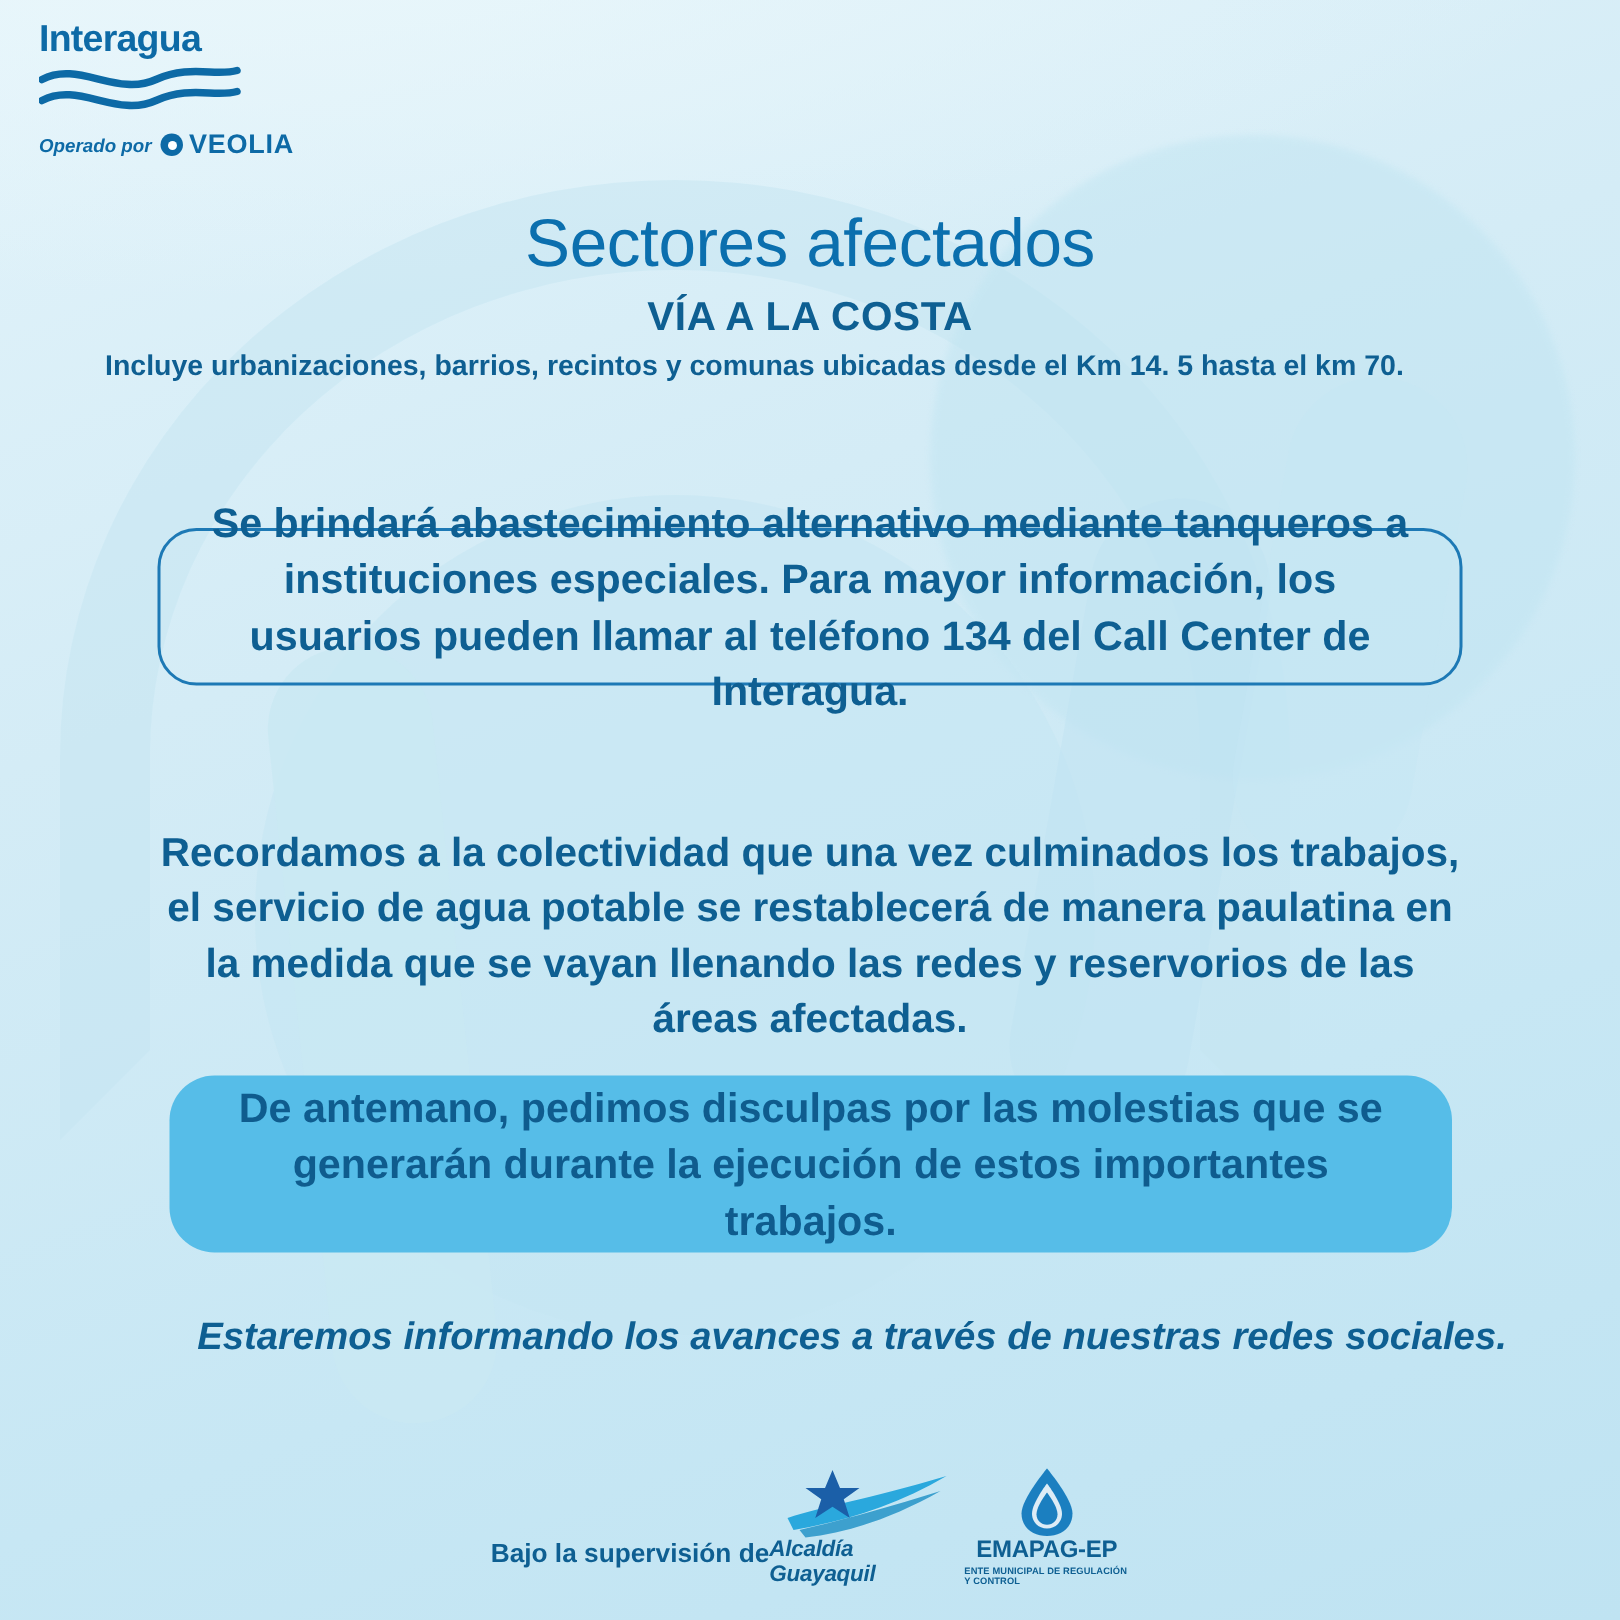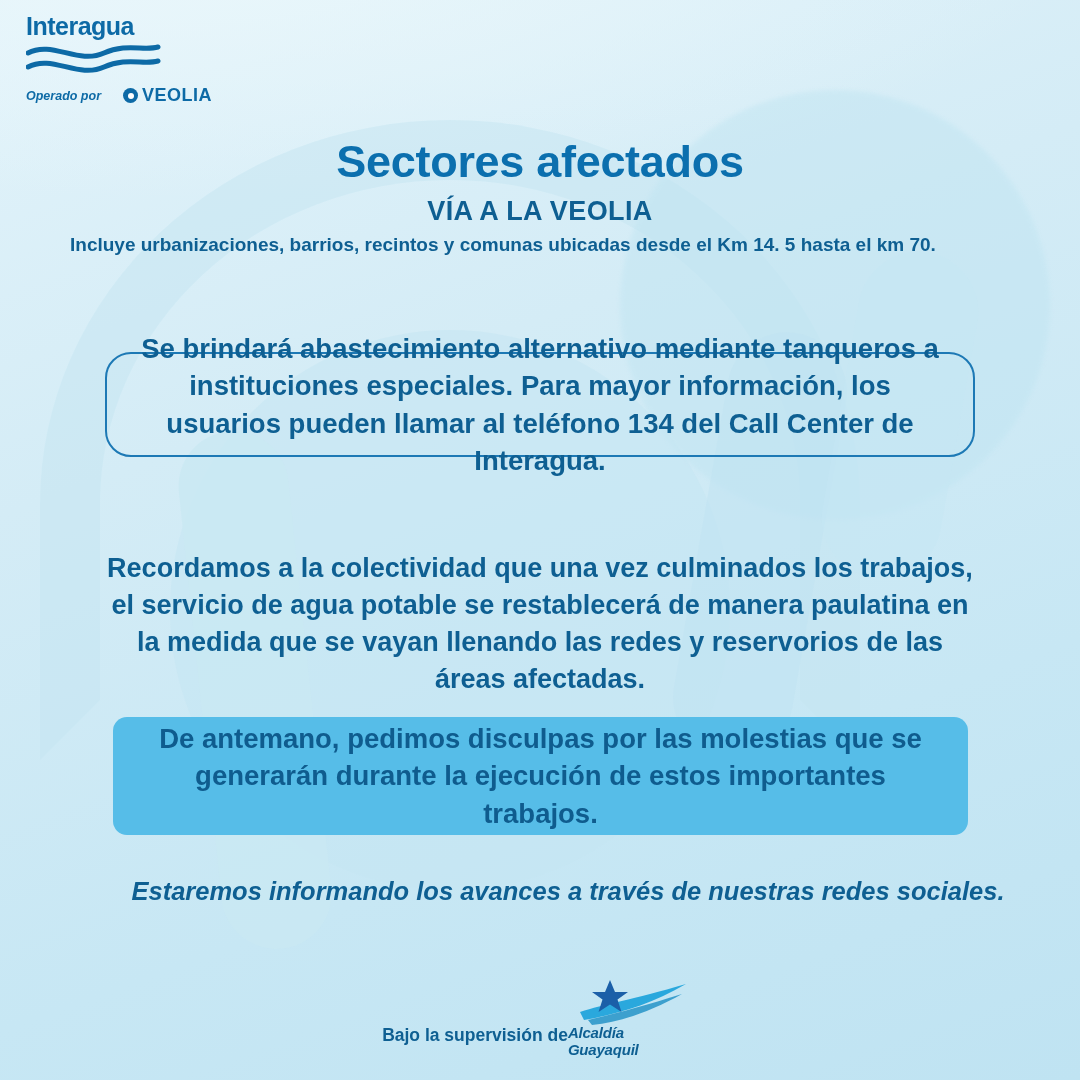--- a/index.html
+++ b/index.html
@@ -101,21 +101,21 @@
   }
   .logo-waves {
     margin-top: 4px;
     width: 135px;
     height: 34px;
   }
   .logo-op {
     margin-top: 4px;
     display: flex;
     align-items: center;
-    gap: 22px;
+    gap: 6px;
   }
   .logo-op-text {
     font-size: 12.5px;
     font-style: italic;
     color: #0d6aa6;
     font-weight: bold;
   }
   .veolia {
     display: flex;
     align-items: center;
@@ -143,21 +143,21 @@
     letter-spacing: 0.5px;
   }
 
   
   .title {
     position: absolute;
     top: 136px;
     width: 1080px;
     text-align: center;
     font-size: 45px;
-    font-weight: bold;
+    font-weight: normal;
     color: #0b6fae;
     letter-spacing: -0.3px;
   }
   .subtitle {
     position: absolute;
     top: 196px;
     width: 1080px;
     text-align: center;
     font-size: 27px;
     font-weight: bold;
@@ -216,21 +216,21 @@
 
   
   .box-filled {
     position: absolute;
     left: 113px;
     top: 717px;
     width: 855px;
     height: 118px;
     box-sizing: border-box;
     background: #56bde8;
-    border-radius: 14px;
+    border-radius: 30px;
     display: flex;
     align-items: center;
     justify-content: center;
     padding: 0 26px;
   }
   .box-filled p {
     margin: 0;
     text-align: center;
     font-size: 27.5px;
     font-weight: bold;
@@ -333,21 +333,21 @@
       <div class="logo-op">
         <span class="logo-op-text">Operado por</span>
         <span class="veolia">
           <span class="veolia-dot"></span>
           <span class="veolia-text">VEOLIA</span>
         </span>
       </div>
     </div>
 
     <div class="title">Sectores afectados</div>
-    <div class="subtitle">VÍA A LA VEOLIA</div>
+    <div class="subtitle">VÍA A LA COSTA</div>
     <div class="lead">Incluye urbanizaciones, barrios, recintos y comunas ubicadas desde el Km 14. 5 hasta el km 70.</div>
 
     <div class="box-outline">
       <p>Se brindará abastecimiento alternativo mediante tanqueros a instituciones especiales. Para mayor información, los usuarios pueden llamar al teléfono 134 del Call Center de Interagua.</p>
     </div>
 
     <div class="para">Recordamos a la colectividad que una vez culminados los trabajos, el servicio de agua potable se restablecerá de manera paulatina en la medida que se vayan llenando las redes y reservorios de las áreas afectadas.</div>
 
     <div class="box-filled">
       <p>De antemano, pedimos disculpas por las molestias que se generarán durante la ejecución de estos importantes trabajos.</p>
@@ -360,16 +360,25 @@
 
       <span class="alc-logo">
         <svg class="alc-mark" viewBox="0 0 118 48">
           <path d="M6 34 C 30 26, 58 22, 112 6 C 78 26, 44 36, 10 42 Z" fill="#2aa8dd"></path>
           <path d="M14 42 C 40 36, 70 28, 108 16 C 76 34, 46 44, 18 47 Z" fill="#1b8ec4" opacity="0.8"></path>
           <path d="M36 2 L41 14 L54 14 L43.5 21.5 L47.5 34 L36 26.5 L24.5 34 L28.5 21.5 L18 14 L31 14 Z" fill="#1b5fa8"></path>
         </svg>
         <span class="alc-text">Alcaldía Guayaquil</span>
       </span>
 
+      <span class="emapag">
+        <svg class="emapag-drop" viewBox="0 0 42 48">
+          <path d="M21 2 C 21 2, 4 22, 4 32 C 4 41.5, 11.8 47, 21 47 C 30.2 47, 38 41.5, 38 32 C 38 22, 21 2, 21 2 Z" fill="#1b7fc0"></path>
+          <path d="M21 12 C 21 12, 11 25, 11 32 C 11 38, 15.5 42, 21 42 C 26.5 42, 31 38, 31 32 C 31 25, 21 12, 21 12 Z" fill="#ffffff" opacity="0.85"></path>
+          <path d="M21 18 C 21 18, 14 27, 14 32.5 C 14 36.6, 17.1 39.5, 21 39.5 C 24.9 39.5, 28 36.6, 28 32.5 C 28 27, 21 18, 21 18 Z" fill="#1b7fc0"></path>
+        </svg>
+        <span class="emapag-name">EMAPAG-EP</span>
+        <span class="emapag-sub">ENTE MUNICIPAL DE REGULACIÓN Y CONTROL</span>
+      </span>
     </div>
 
   </div>
 </div>
 
 </body></html>

